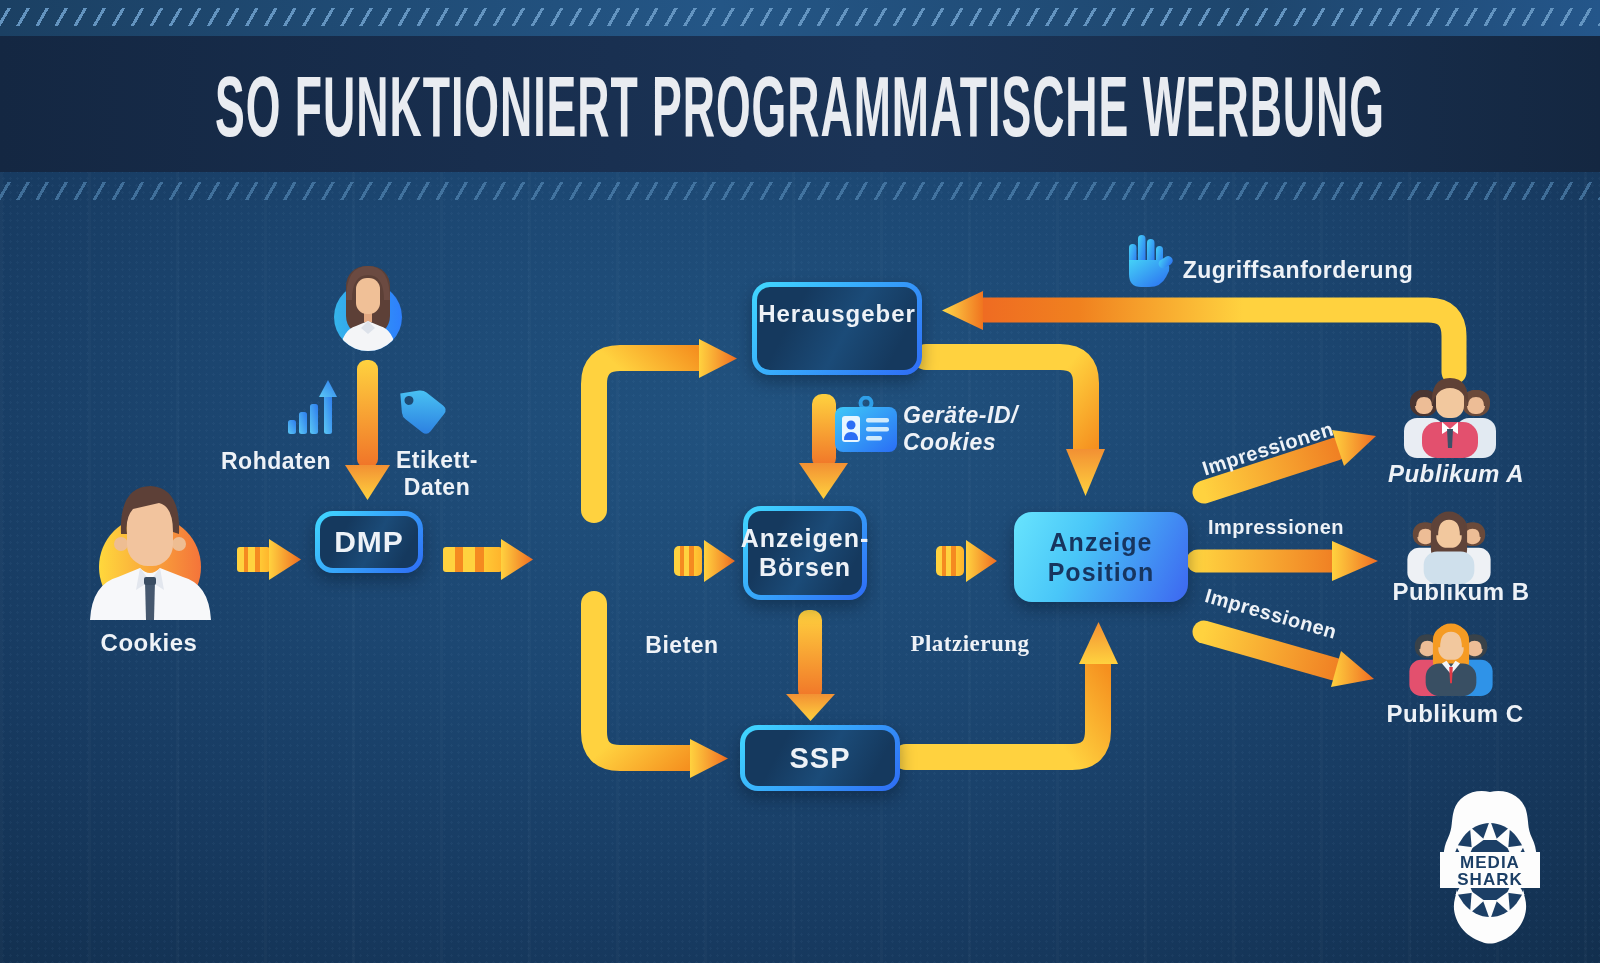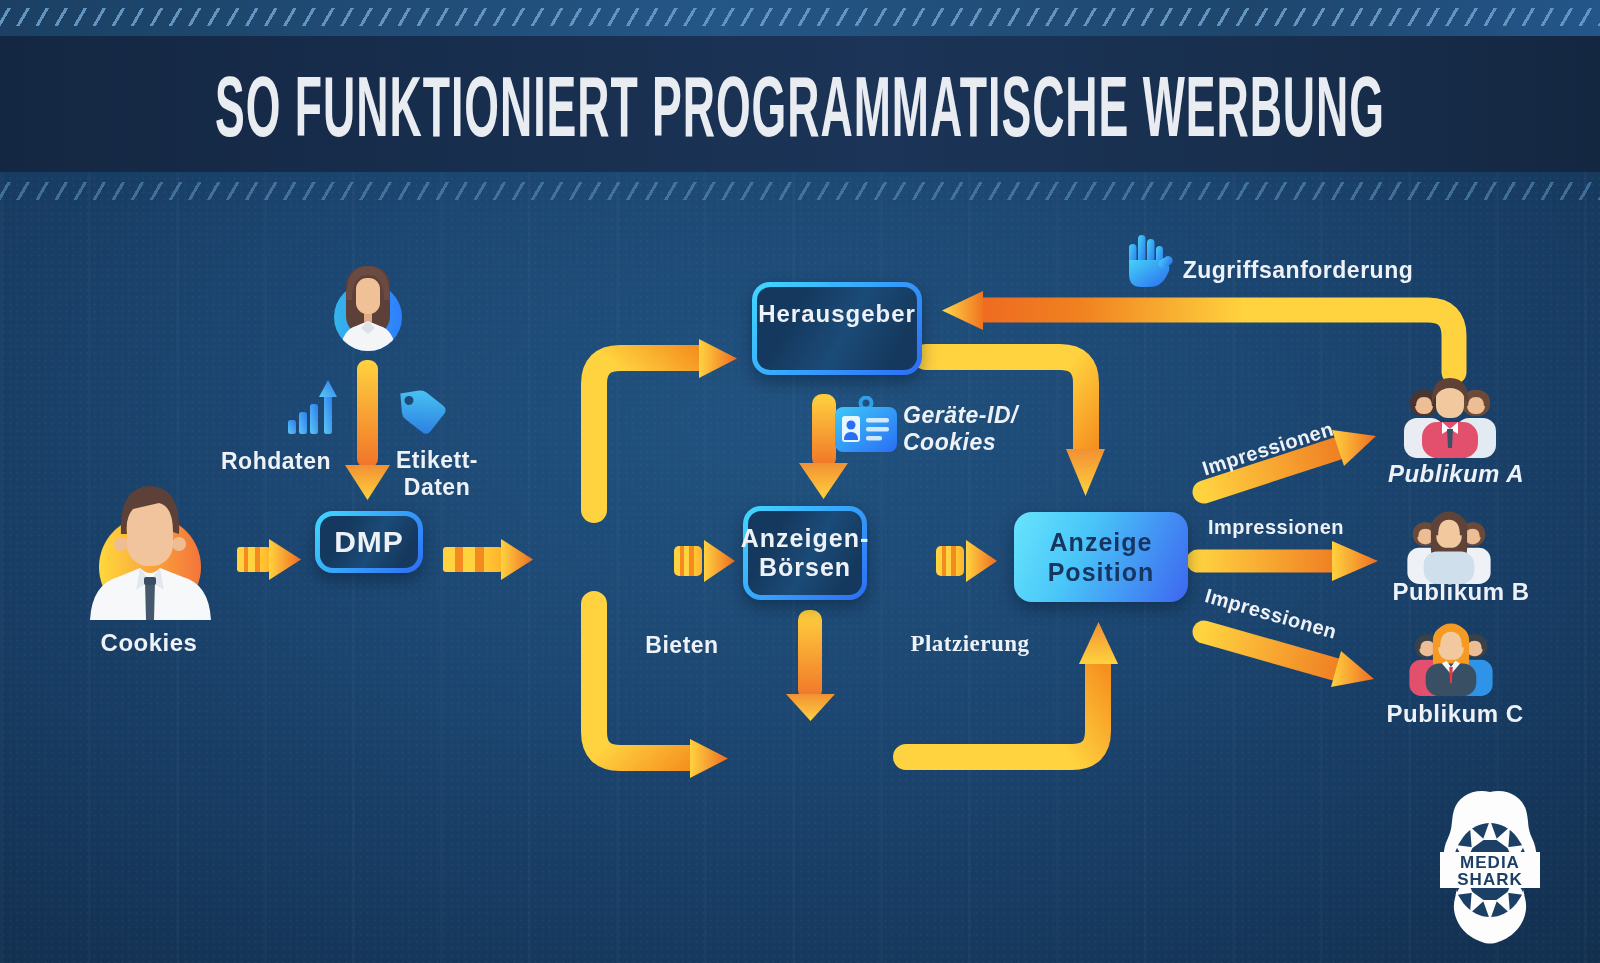--- a/index.html
+++ b/index.html
@@ -212,20 +212,25 @@
       <div class="node-inner" style="font-size:24px;padding-bottom:30px;">
           <span>Herausgeber</span>
         </div>
     </div>
     <div class="node" style="left:743px;top:506px;width:124px;height:94px;">
       <div class="node-inner two-line" style="font-size:25px;">
         <span>Anzeigen-</span>
         <span>Börsen</span>
       </div>
     </div>
+    <div class="node" style="left:740px;top:725px;width:160px;height:66px;">
+      <div class="node-inner" style="font-size:29px;">
+          <span>SSP</span>
+        </div>
+    </div>
     <div class="node-hl two-line" style="left:1014px;top:512px;width:174px;height:90px;font-size:25px;line-height:1.22;">
       <span>Anzeige</span>
       <span>Position</span>
     </div>
 
     <div class="lbl center" style="left:276px;top:461px;font-size:23px;">Rohdaten</div>
     <div class="lbl center two-line" style="left:437px;top:474px;font-size:23px;">
       <div>Etikett-</div>
       <div>Daten</div>
     </div>

